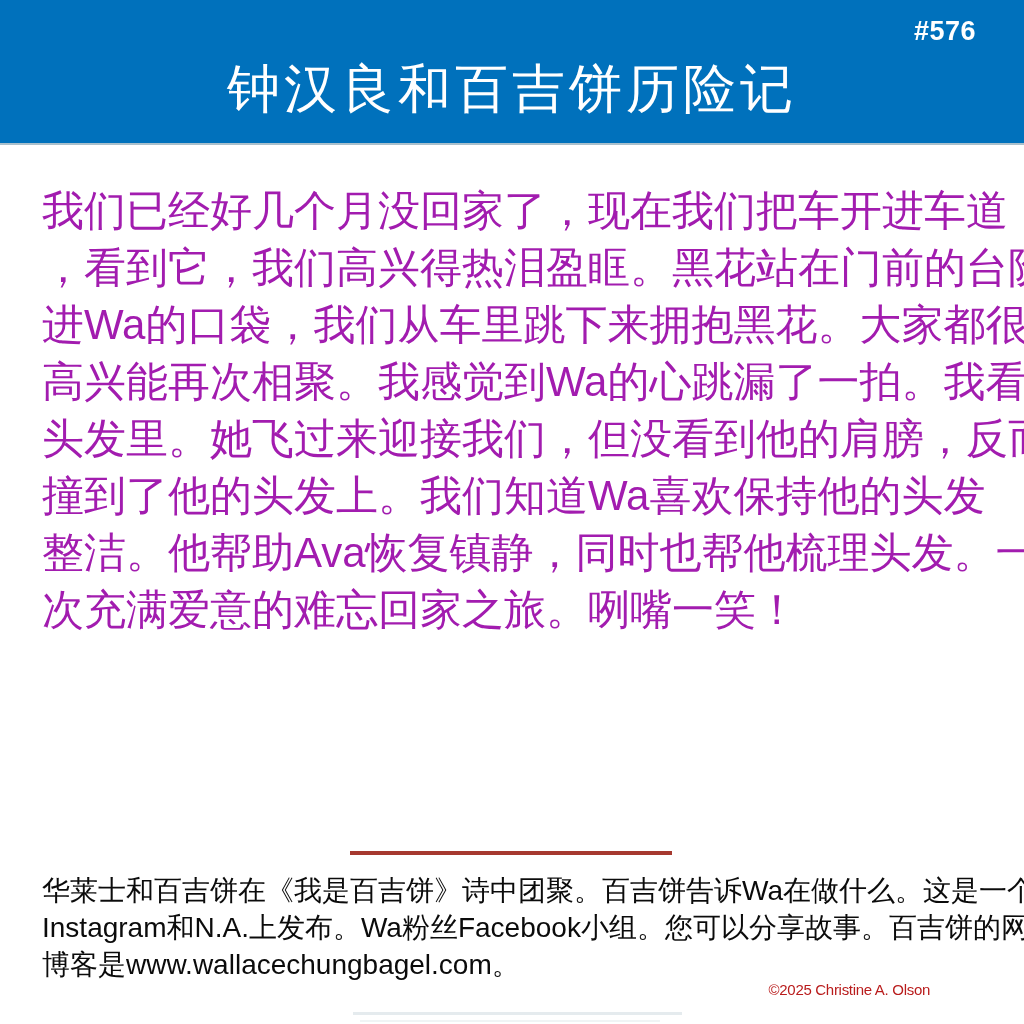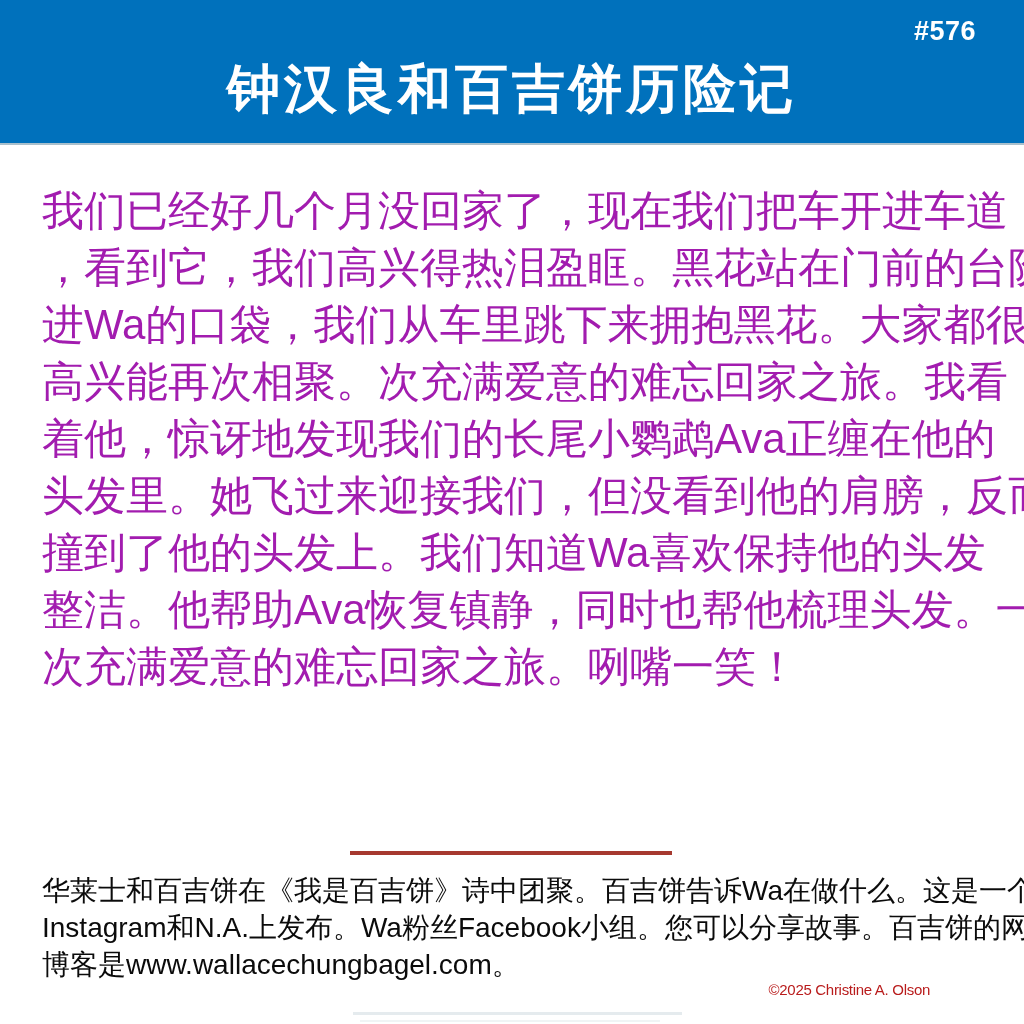--- a/index.html
+++ b/index.html
@@ -12,21 +12,21 @@
     position: absolute; top: 0; left: 0; width: 1024px; height: 143px;
     background: #0071BC; border-bottom: 2px solid #aac0cc;
   }
   .issue-number {
     position: absolute; top: 16px; right: 48px;
     color: #ffffff; font-size: 27px; font-weight: bold; letter-spacing: 0.5px;
   }
   .title {
     position: absolute; top: 54px; left: 0; width: 100%;
     text-align: center; color: #ffffff;
-    font-size: 53px; font-weight: bold; letter-spacing: 4px;
+    font-size: 53px; font-weight: normal; letter-spacing: 4px;
     white-space: nowrap;
   }
   .story {
     position: absolute; top: 182px; left: 42px; right: 42px;
     color: #a21caf; font-size: 42px; line-height: 57px; font-weight: 500;
   }
   .story-line { white-space: nowrap; }
   .red-divider {
     position: absolute; top: 851px; left: 350px;
     width: 322px; height: 4px; background: #A6392F;
@@ -56,22 +56,21 @@
 
   <div class="header">
     <div class="issue-number">#576</div>
     <div class="title">钟汉良和百吉饼历险记</div>
   </div>
 
   <div class="story">
     <div class="story-line">我们已经好几个月没回家了，现在我们把车开进车道</div>
     <div class="story-line">，看到它，我们高兴得热泪盈眶。黑花站在门前的台阶</div>
     <div class="story-line">进Wa的口袋，我们从车里跳下来拥抱黑花。大家都很</div>
-    <div class="story-line">高兴能再次相聚。次充满爱意的难忘回家之旅。我看</div>
-    <div class="story-line">着他，惊讶地发现我们的长尾小鹦鹉Ava正缠在他的</div>
+    <div class="story-line">高兴能再次相聚。我感觉到Wa的心跳漏了一拍。我看</div>
     <div class="story-line">头发里。她飞过来迎接我们，但没看到他的肩膀，反而</div>
     <div class="story-line">撞到了他的头发上。我们知道Wa喜欢保持他的头发</div>
     <div class="story-line">整洁。他帮助Ava恢复镇静，同时也帮他梳理头发。一</div>
     <div class="story-line">次充满爱意的难忘回家之旅。咧嘴一笑！</div>
   </div>
 
   <div class="red-divider"></div>
 
   <div class="footer">
     <div class="footer-line">华莱士和百吉饼在《我是百吉饼》诗中团聚。百吉饼告诉Wa在做什么。这是一个故事</div>

